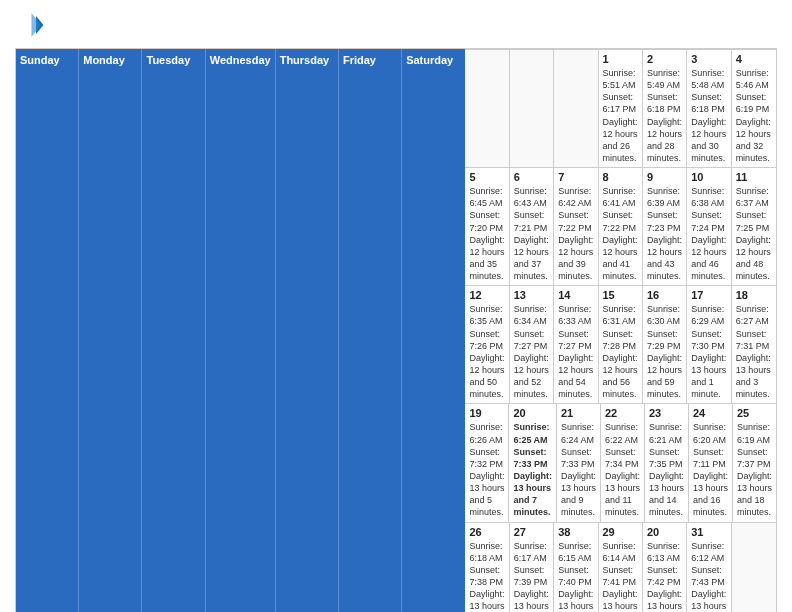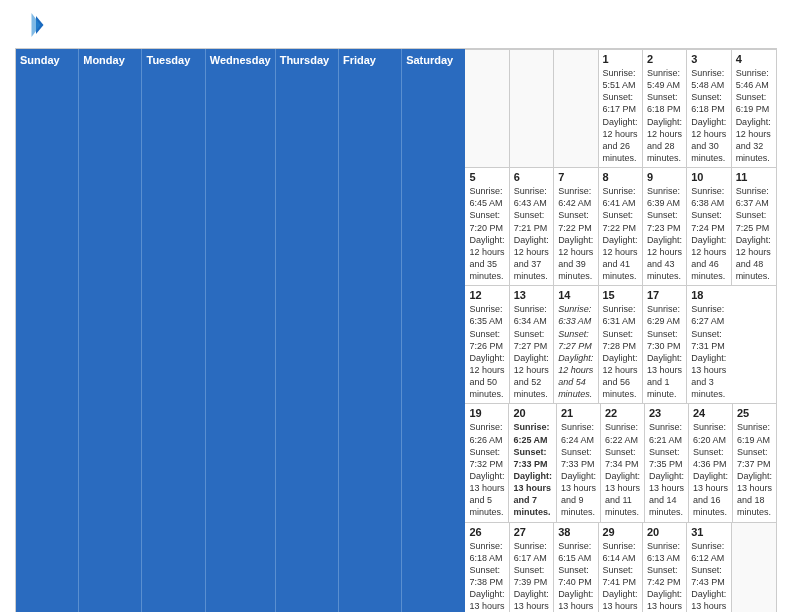--- a/index.html
+++ b/index.html
@@ -228,31 +228,37 @@
 Daylight: 12 hours and 50 minutes.</div>
           </div>
           <div class="cal-cell">
             <div class="day-number">13</div>
             <div class="cell-text" style="white-space: pre-line;">Sunrise: 6:34 AM
 Sunset: 7:27 PM
 Daylight: 12 hours and 52 minutes.</div>
           </div>
           <div class="cal-cell">
             <div class="day-number">14</div>
-            <div class="cell-text" style="white-space: pre-line; font-style: italic;">Sunrise: 6:33 AM
+            <div class="cell-text" style="white-space: pre-line;">Sunrise: 6:33 AM
 Sunset: 7:27 PM
 Daylight: 12 hours and 54 minutes.</div>
           </div>
           <div class="cal-cell">
             <div class="day-number">15</div>
             <div class="cell-text" style="white-space: pre-line;">Sunrise: 6:31 AM
 Sunset: 7:28 PM
 Daylight: 12 hours and 56 minutes.</div>
           </div>
           <div class="cal-cell">
+            <div class="day-number">16</div>
+            <div class="cell-text" style="white-space: pre-line;">Sunrise: 6:30 AM
+Sunset: 7:29 PM
+Daylight: 12 hours and 59 minutes.</div>
+          </div>
+          <div class="cal-cell">
             <div class="day-number">17</div>
             <div class="cell-text" style="white-space: pre-line;">Sunrise: 6:29 AM
 Sunset: 7:30 PM
 Daylight: 13 hours and 1 minute.</div>
           </div>
           <div class="cal-cell">
             <div class="day-number">18</div>
             <div class="cell-text" style="white-space: pre-line;">Sunrise: 6:27 AM
 Sunset: 7:31 PM
 Daylight: 13 hours and 3 minutes.</div>
@@ -285,21 +291,21 @@
           </div>
           <div class="cal-cell">
             <div class="day-number">23</div>
             <div class="cell-text" style="white-space: pre-line;">Sunrise: 6:21 AM
 Sunset: 7:35 PM
 Daylight: 13 hours and 14 minutes.</div>
           </div>
           <div class="cal-cell">
             <div class="day-number">24</div>
             <div class="cell-text" style="white-space: pre-line;">Sunrise: 6:20 AM
-Sunset: 4:36 PM
+Sunset: 7:11 PM
 Daylight: 13 hours and 16 minutes.</div>
           </div>
           <div class="cal-cell">
             <div class="day-number">25</div>
             <div class="cell-text" style="white-space: pre-line;">Sunrise: 6:19 AM
 Sunset: 7:37 PM
 Daylight: 13 hours and 18 minutes.</div>
           </div>
         </div>
         <div class="cal-row">

